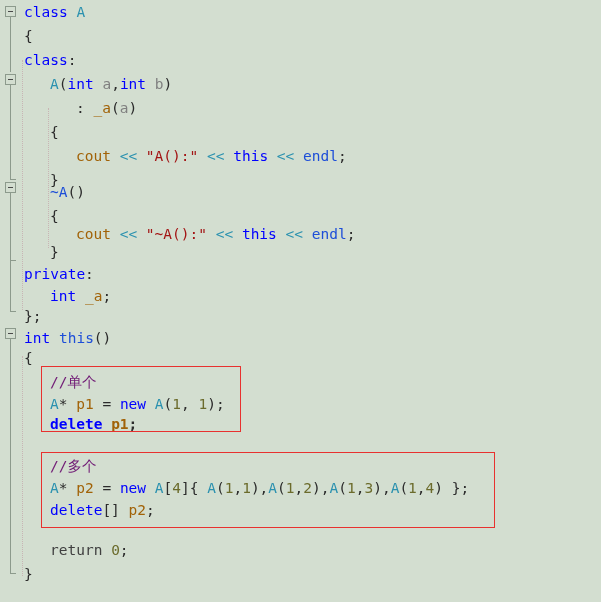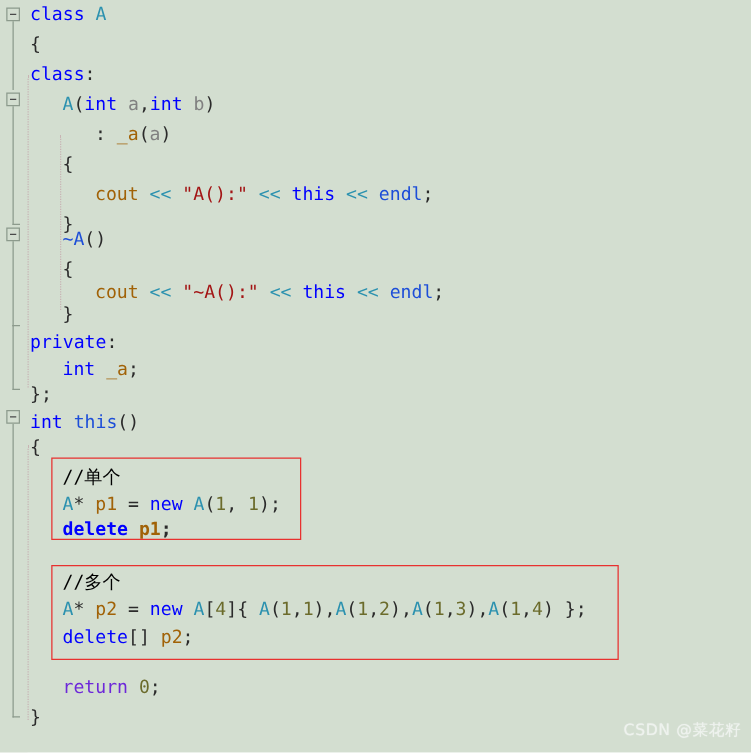--- a/index.html
+++ b/index.html
@@ -78,24 +78,24 @@
     border-left: 1px dotted #c8b4b4;
   }
 
   
   .kw      { color: #0000ff; }            
   .type    { color: #2b91af; }            
   .plain   { color: #a16207; }            
   .param   { color: #808080; }            
   .str     { color: #a31515; }            
   .op      { color: #2b91af; }            
-  .com     { color: #000000; }            
+  .com     { color: #701a75; }            
   .fn      { color: #1d4ed8; }            
   .num     { color: #6b6b2b; }            
-  .ret     { color: #6d28d9; }            
+  .ret     { color: #404040; }            
   .punct   { color: #2b2b2b; }
 
   
   .redbox {
     position: absolute;
     border: 1.5px solid #e8312f;
     box-sizing: border-box;
     pointer-events: none;
   }
 
@@ -166,15 +166,14 @@
         <div class="line" style="top: 538px; padding-left: 28px;"><span class="ret">return</span><span class="plain"> </span><span class="num">0</span><span class="punct">;</span></div>
         <div class="line" style="top: 562px; padding-left: 2px;"><span class="punct">}</span></div>
       </div>
   </div>
 
   <div id="boxes">
       <div class="redbox" style="left: 41px; top: 366px; width: 200px; height: 66px; border-color: rgb(232, 49, 47);"></div>
       <div class="redbox" style="left: 41px; top: 452px; width: 454px; height: 76px; border-color: rgb(232, 49, 47);"></div>
     </div>
 
-  <div id="watermark">CSDN @菜花籽</div>
 
 </div>
 
 </body></html>

